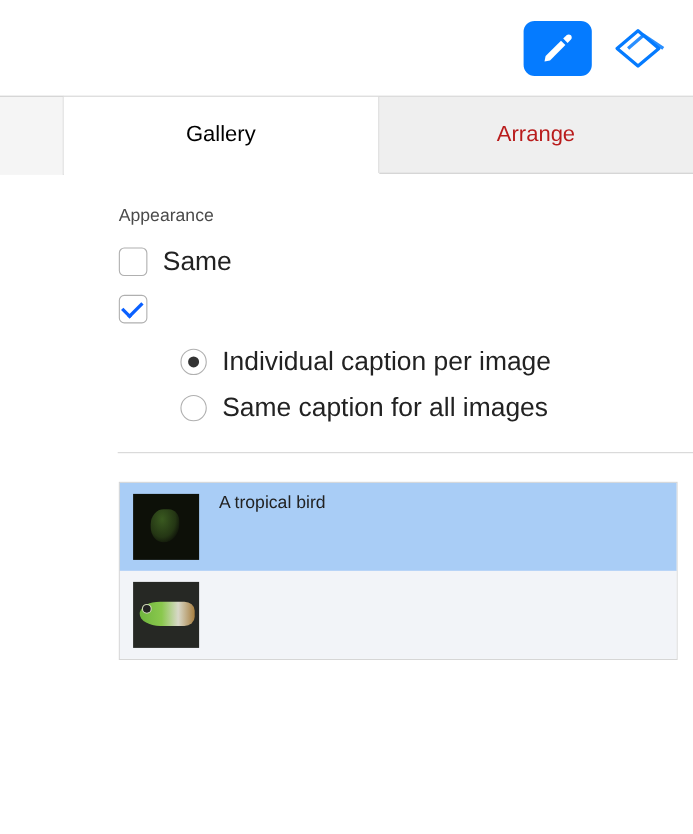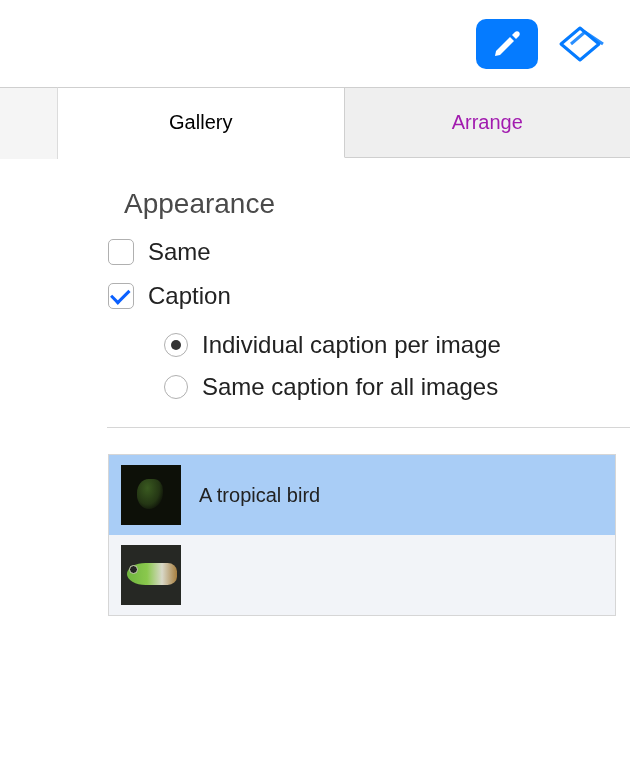--- a/index.html
+++ b/index.html
@@ -61,32 +61,31 @@
       border-bottom: 1px solid #cfcfcf;
       border-right: 1px solid #cfcfcf;
       cursor: pointer;
     }
     .tab.active {
       color: #000;
       background: #fff;
       border-bottom: 1px solid transparent;
     }
     .tab.inactive {
-      color: #a21caf;
+      color: #b91c1c;
       background: #efefef;
     }
     .tab:last-child { border-right: none; }
     .panel {
       padding: 30px 0 0 50px;
     }
     .section-label {
-      font-size: 28px;
+      font-size: 16px;
       color: #4a4a4a;
       margin-bottom: 18px;
-      margin-left: 16px;
     }
     .row {
       display: flex;
       align-items: center;
       gap: 14px;
       margin-bottom: 16px;
     }
     .checkbox {
       width: 26px;
       height: 26px;
@@ -144,24 +143,24 @@
       margin: 26px 0 26px 0;
       margin-left: -1px;
     }
     .images-list {
       margin-top: 14px;
       border: 1px solid #d6d6d6;
       width: 508px;
     }
     .image-row {
       display: flex;
-      align-items: center;
+      align-items: flex-start;
       gap: 18px;
       padding: 10px 12px;
-      font-size: 20px;
+      font-size: 16px;
       color: #222;
     }
     .image-row.selected {
       background: #a9cdf6;
     }
     .image-row.unselected {
       background: #f2f4f8;
     }
     .thumb {
       width: 60px;
@@ -233,21 +232,20 @@
     <div class="panel">
       <div class="section-label">Appearance</div>
 
       <div class="row">
         <div class="checkbox"></div>
         <span class="opt-label">Same</span>
       </div>
 
       <div class="row">
         <div class="checkbox checked"></div>
-        <span class="opt-label">Caption</span>
       </div>
 
       <div class="radio-group">
         <div class="radio-row">
           <div class="radio selected"></div>
           <span class="opt-label">Individual caption per image</span>
         </div>
         <div class="radio-row">
           <div class="radio"></div>
           <span class="opt-label">Same caption for all images</span>

